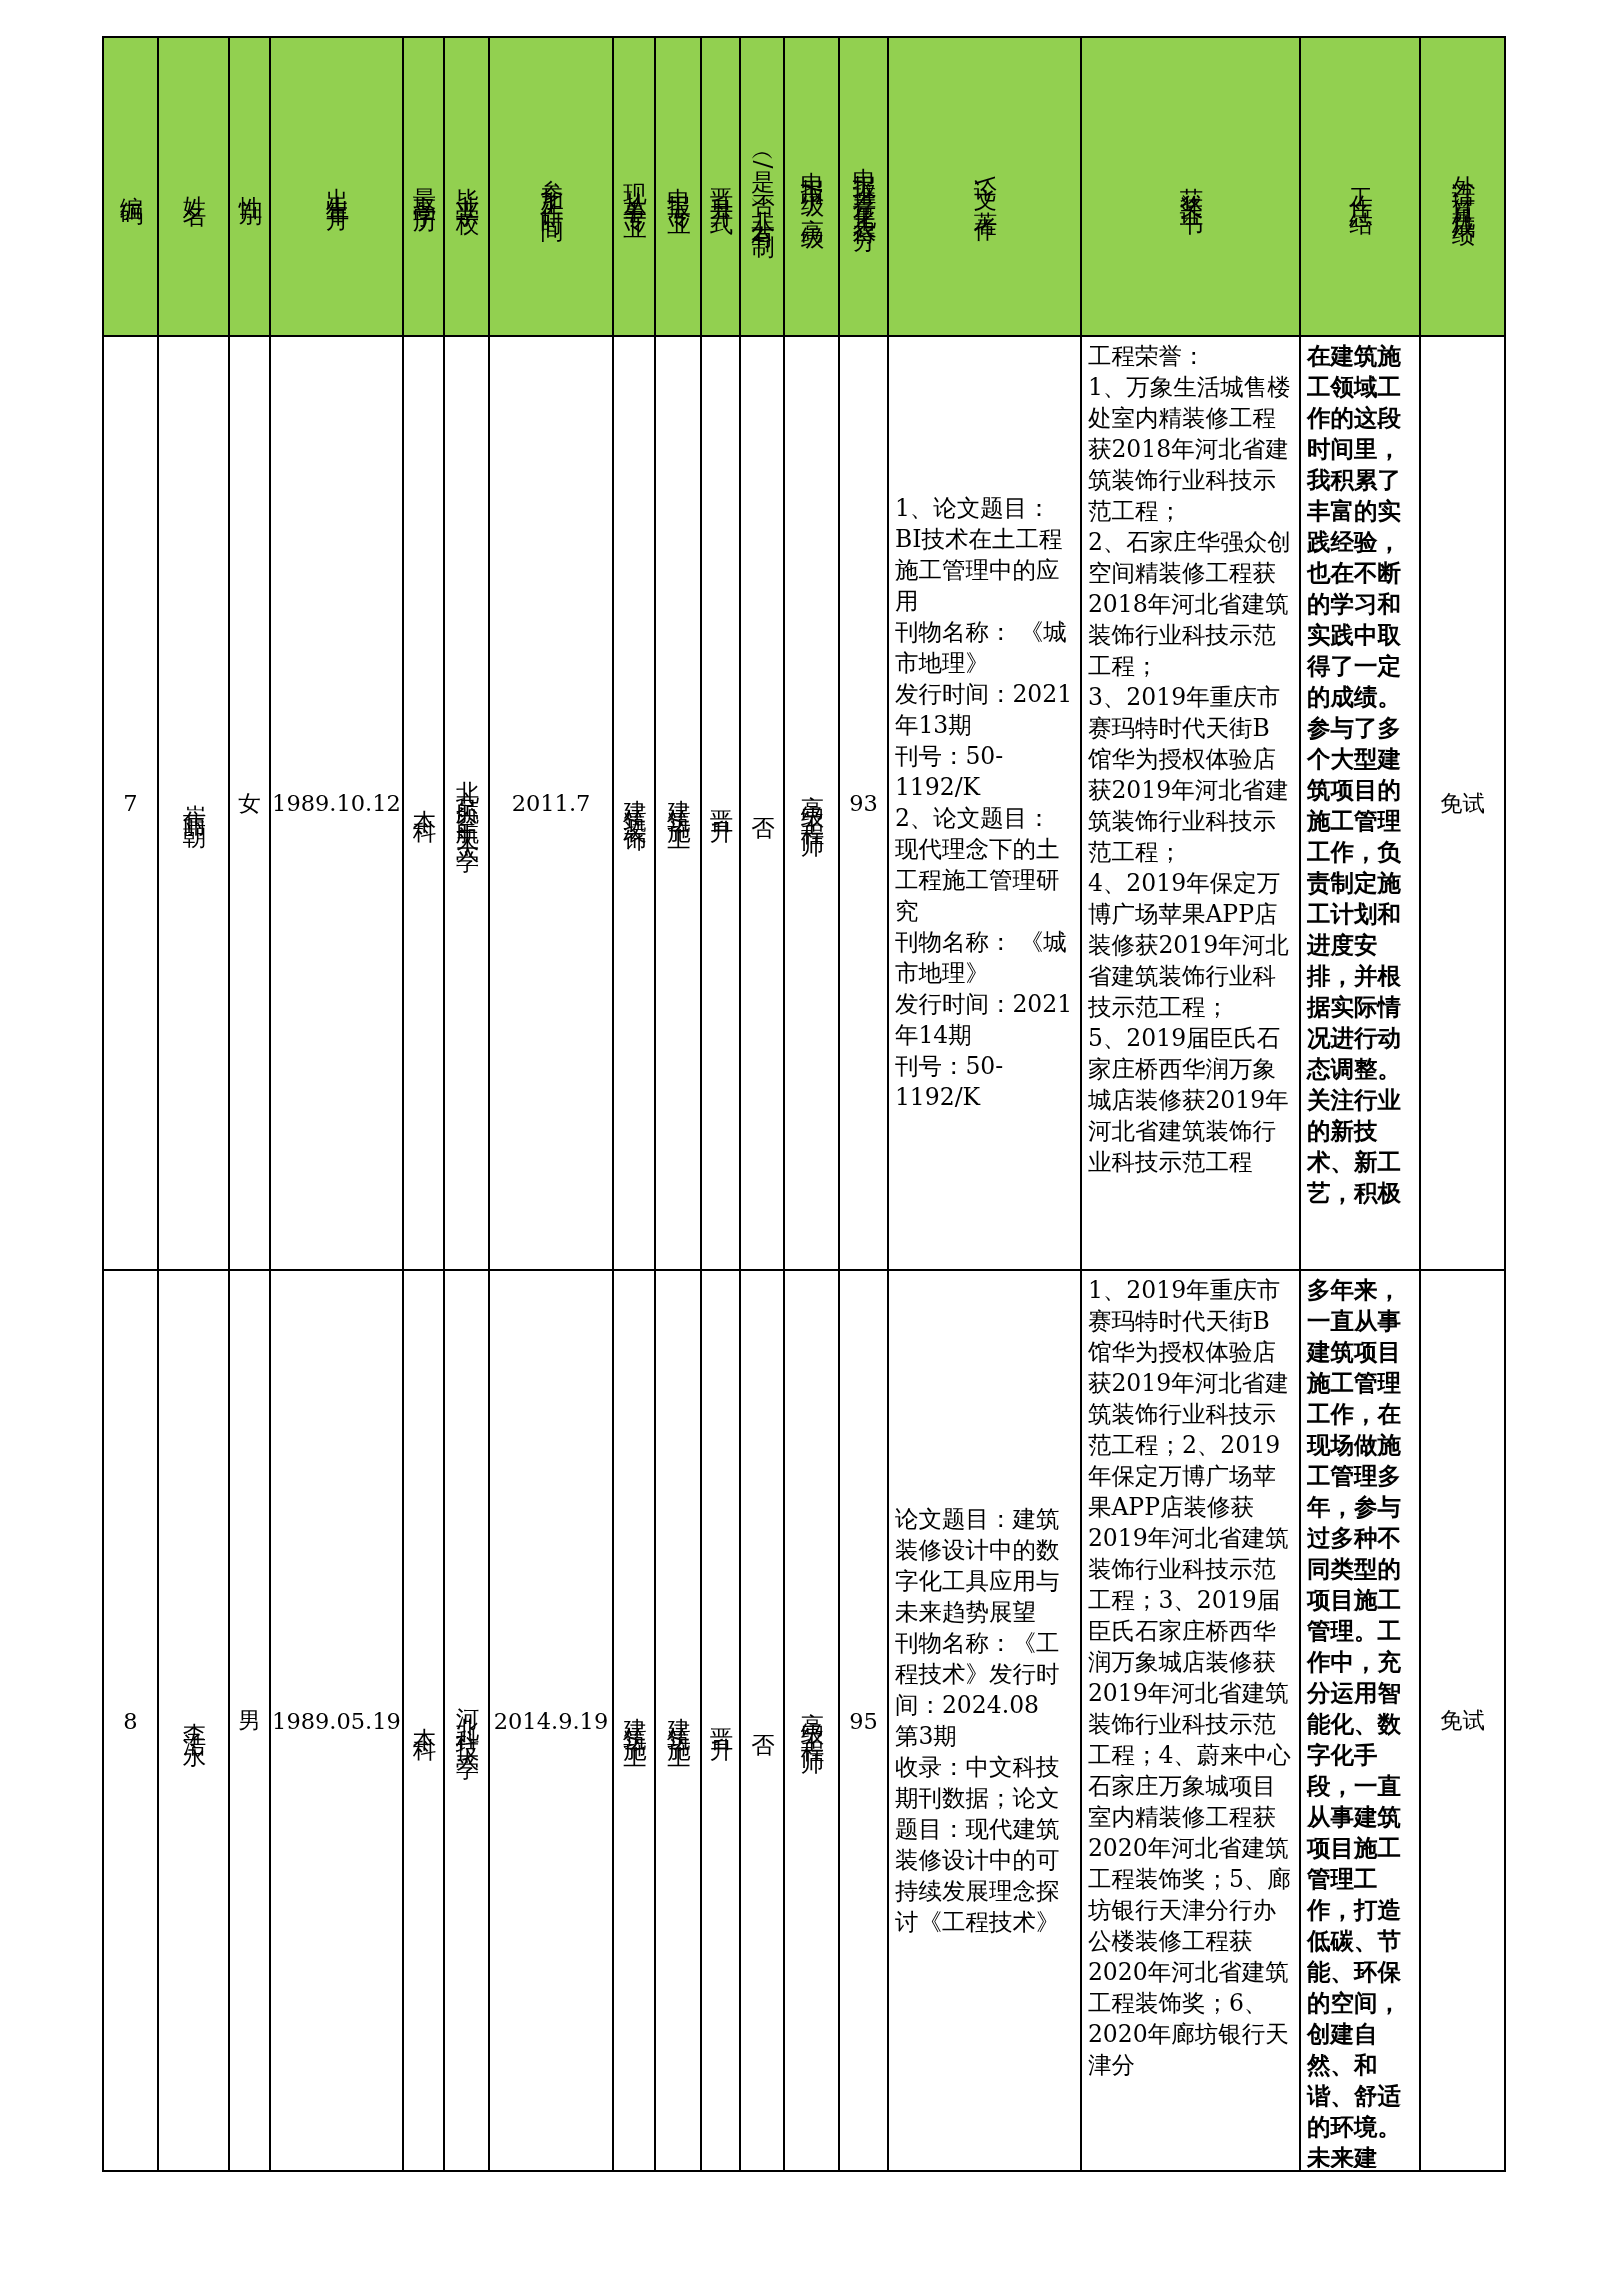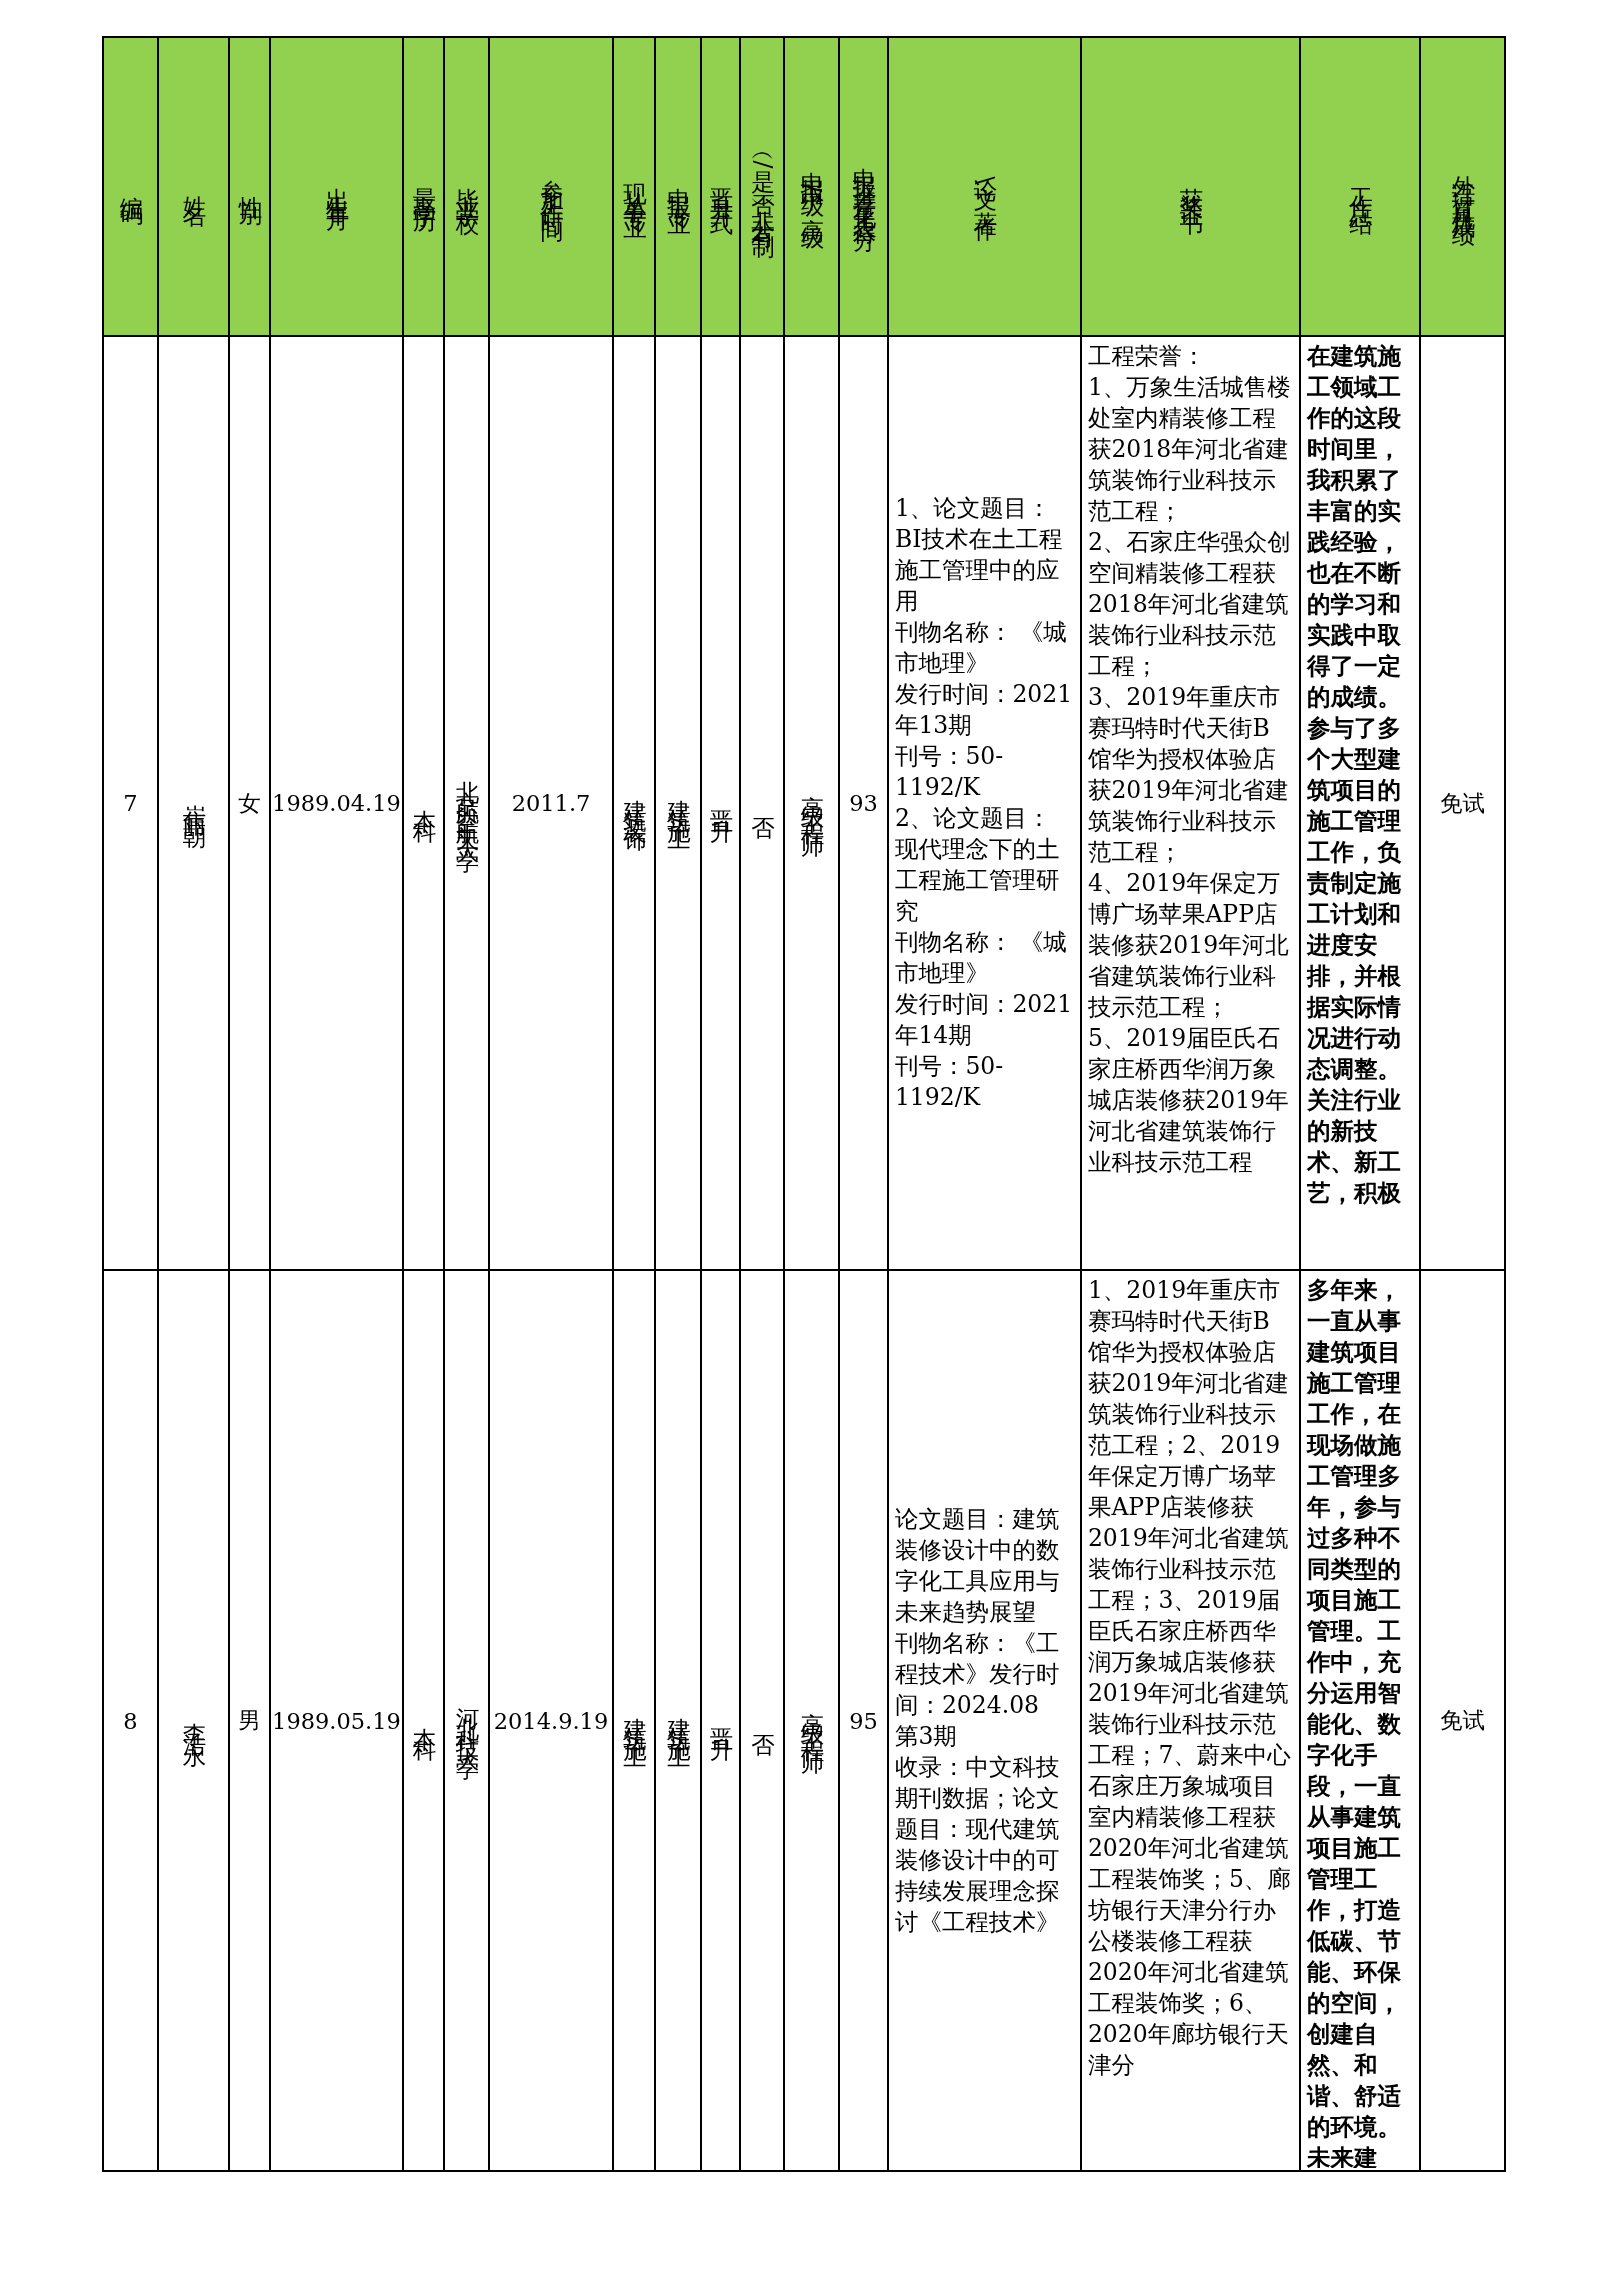--- a/index.html
+++ b/index.html
@@ -116,21 +116,21 @@
         <th><span class="vtext">获奖证书</span></th>
         <th><span class="vtext">工作总结</span></th>
         <th><span class="vtext">外语计算机成绩</span></th>
       </tr>
     </thead>
     <tbody>
       <tr class="r0">
         <td class="hcell">7</td>
         <td><span class="vtext">崔丽朝</span></td>
         <td class="hcell">女</td>
-        <td class="hcell">1989.04.19</td>
+        <td class="hcell">1989.10.12</td>
         <td><span class="vtext">本科</span></td>
         <td><span class="vtext">北京航空航天大学</span></td>
         <td class="hcell">2011.7</td>
         <td><span class="vtext">建筑装饰</span></td>
         <td><span class="vtext">建筑施工</span></td>
         <td><span class="vtext">晋升</span></td>
         <td><span class="vtext">否</span></td>
         <td><span class="vtext">高级工程师</span></td>
         <td class="hcell">93</td>
         <td class="papers-cell">
@@ -172,21 +172,21 @@
         <td><span class="vtext">否</span></td>
         <td><span class="vtext">高级工程师</span></td>
         <td class="hcell">95</td>
         <td class="papers-cell">
             <div class="papers">论文题目：建筑装修设计中的数字化工具应用与未来趋势展望
 刊物名称：《工程技术》发行时间：2024.08
 第3期
 收录：中文科技期刊数据；论文题目：现代建筑装修设计中的可持续发展理念探讨《工程技术》</div>
           </td>
         <td class="long">
-            <div class="clip h8">1、2019年重庆市赛玛特时代天街B馆华为授权体验店获2019年河北省建筑装饰行业科技示范工程；2、2019年保定万博广场苹果APP店装修获2019年河北省建筑装饰行业科技示范工程；3、2019届臣氏石家庄桥西华润万象城店装修获2019年河北省建筑装饰行业科技示范工程；7、蔚来中心石家庄万象城项目室内精装修工程获2020年河北省建筑工程装饰奖；5、廊坊银行天津分行办公楼装修工程获2020年河北省建筑工程装饰奖；6、2020年廊坊银行天津分</div>
+            <div class="clip h8">1、2019年重庆市赛玛特时代天街B馆华为授权体验店获2019年河北省建筑装饰行业科技示范工程；2、2019年保定万博广场苹果APP店装修获2019年河北省建筑装饰行业科技示范工程；3、2019届臣氏石家庄桥西华润万象城店装修获2019年河北省建筑装饰行业科技示范工程；4、蔚来中心石家庄万象城项目室内精装修工程获2020年河北省建筑工程装饰奖；5、廊坊银行天津分行办公楼装修工程获2020年河北省建筑工程装饰奖；6、2020年廊坊银行天津分</div>
           </td>
         <td class="long">
             <div class="clip h8 narrow">多年来，一直从事建筑项目施工管理工作，在现场做施工管理多年，参与过多种不同类型的项目施工管理。工作中，充分运用智能化、数字化手段，一直从事建筑项目施工管理工作，打造低碳、节能、环保的空间，创建自然、和谐、舒适的环境。未来建</div>
           </td>
         <td class="hcell">免试</td>
       </tr>
     </tbody>
   </table>
 </div>
 

